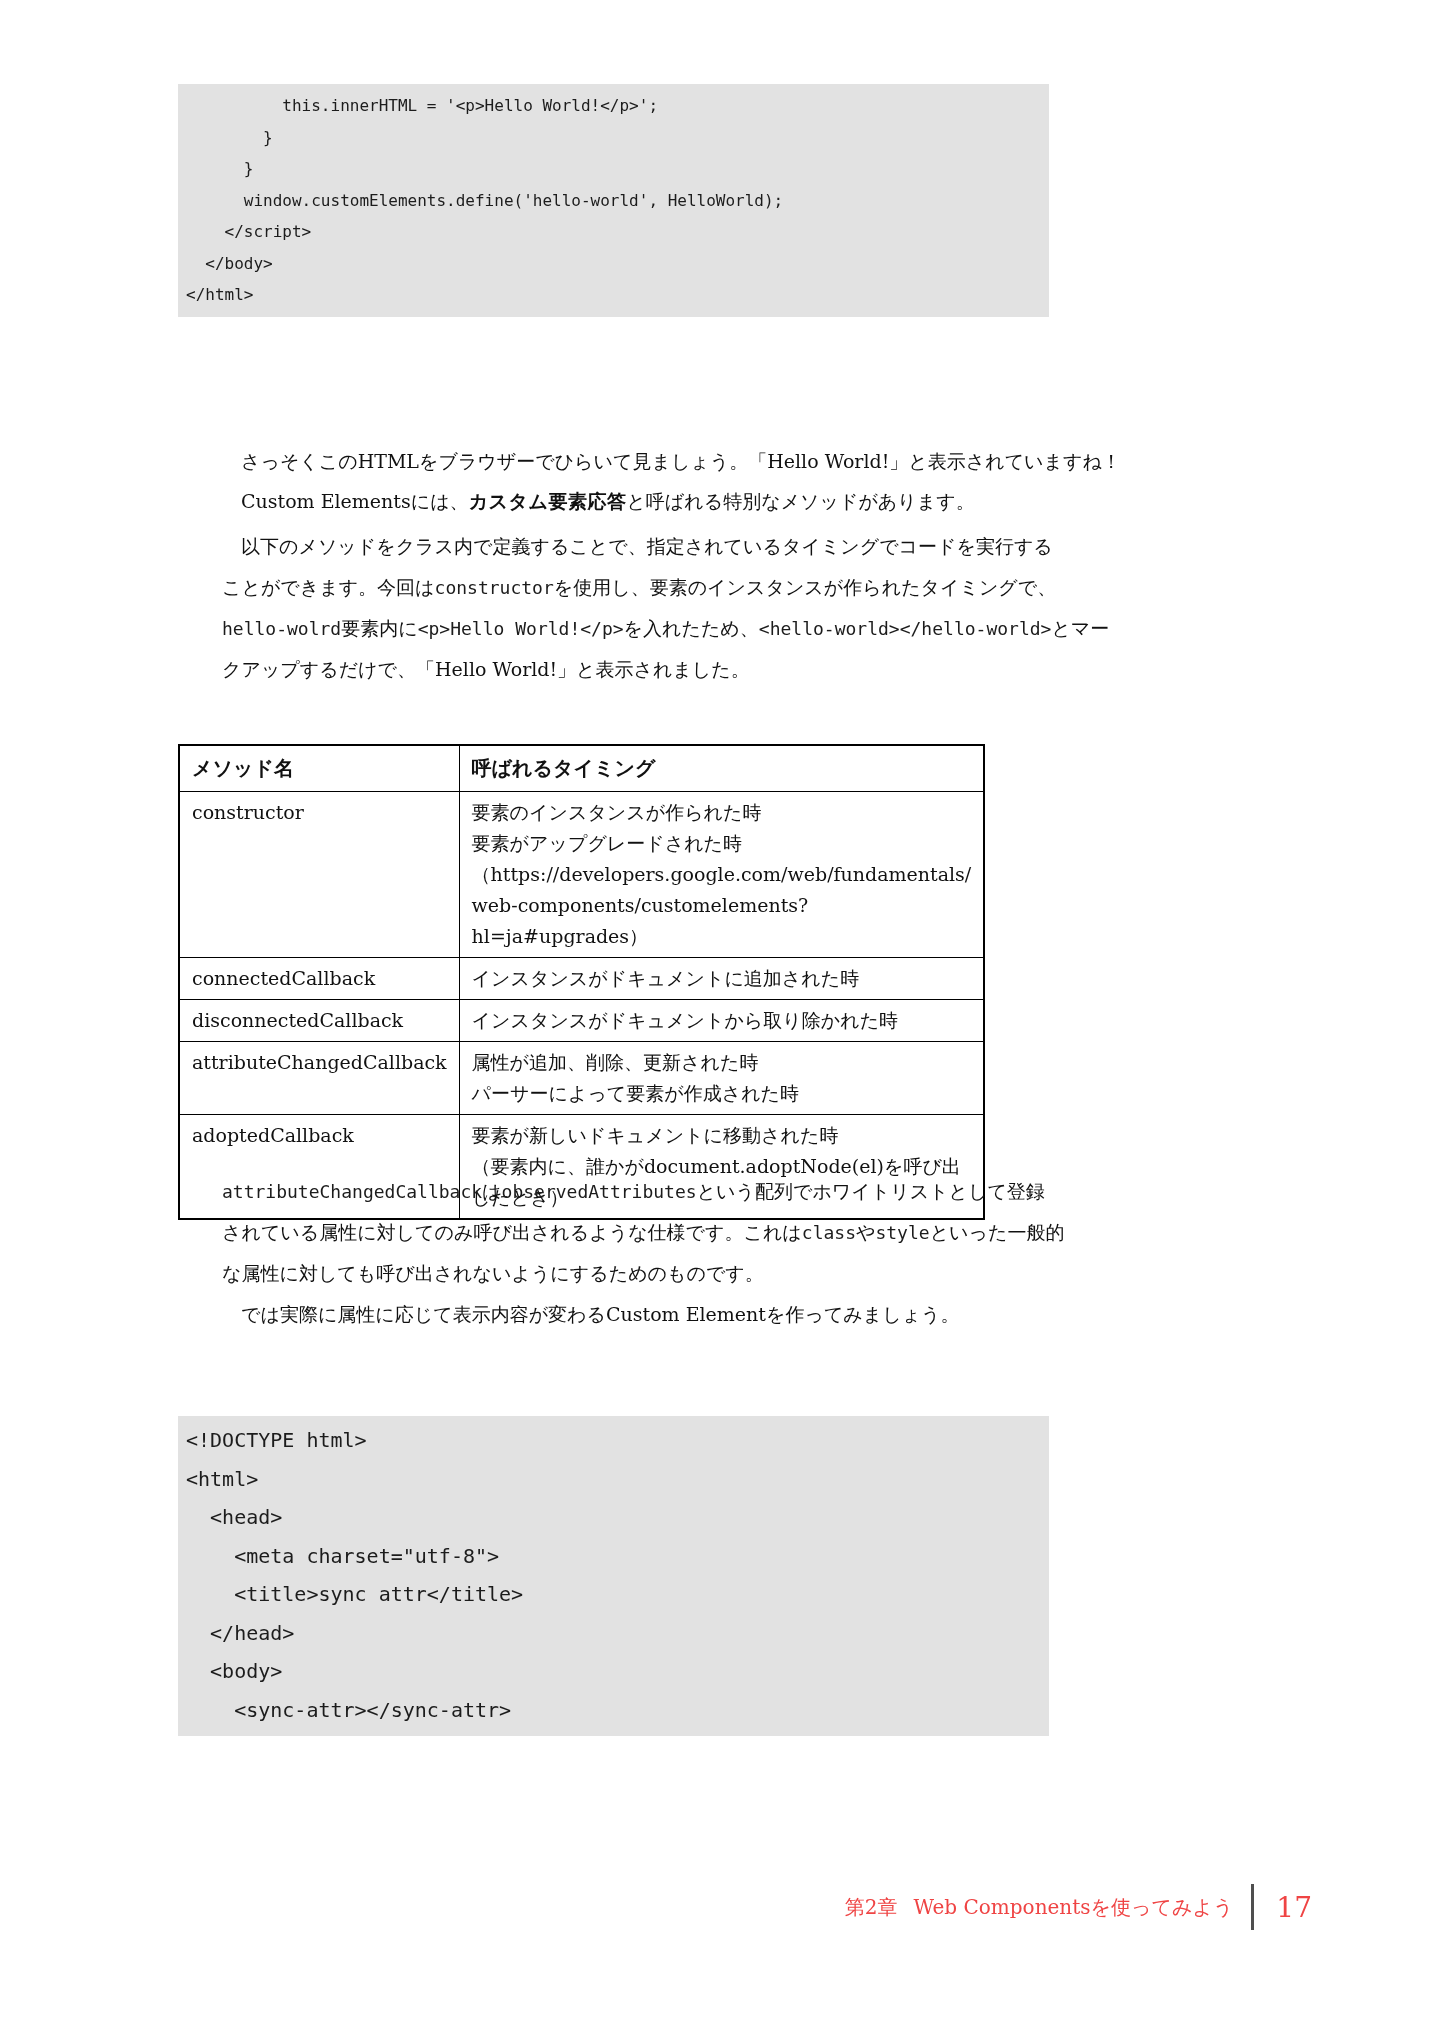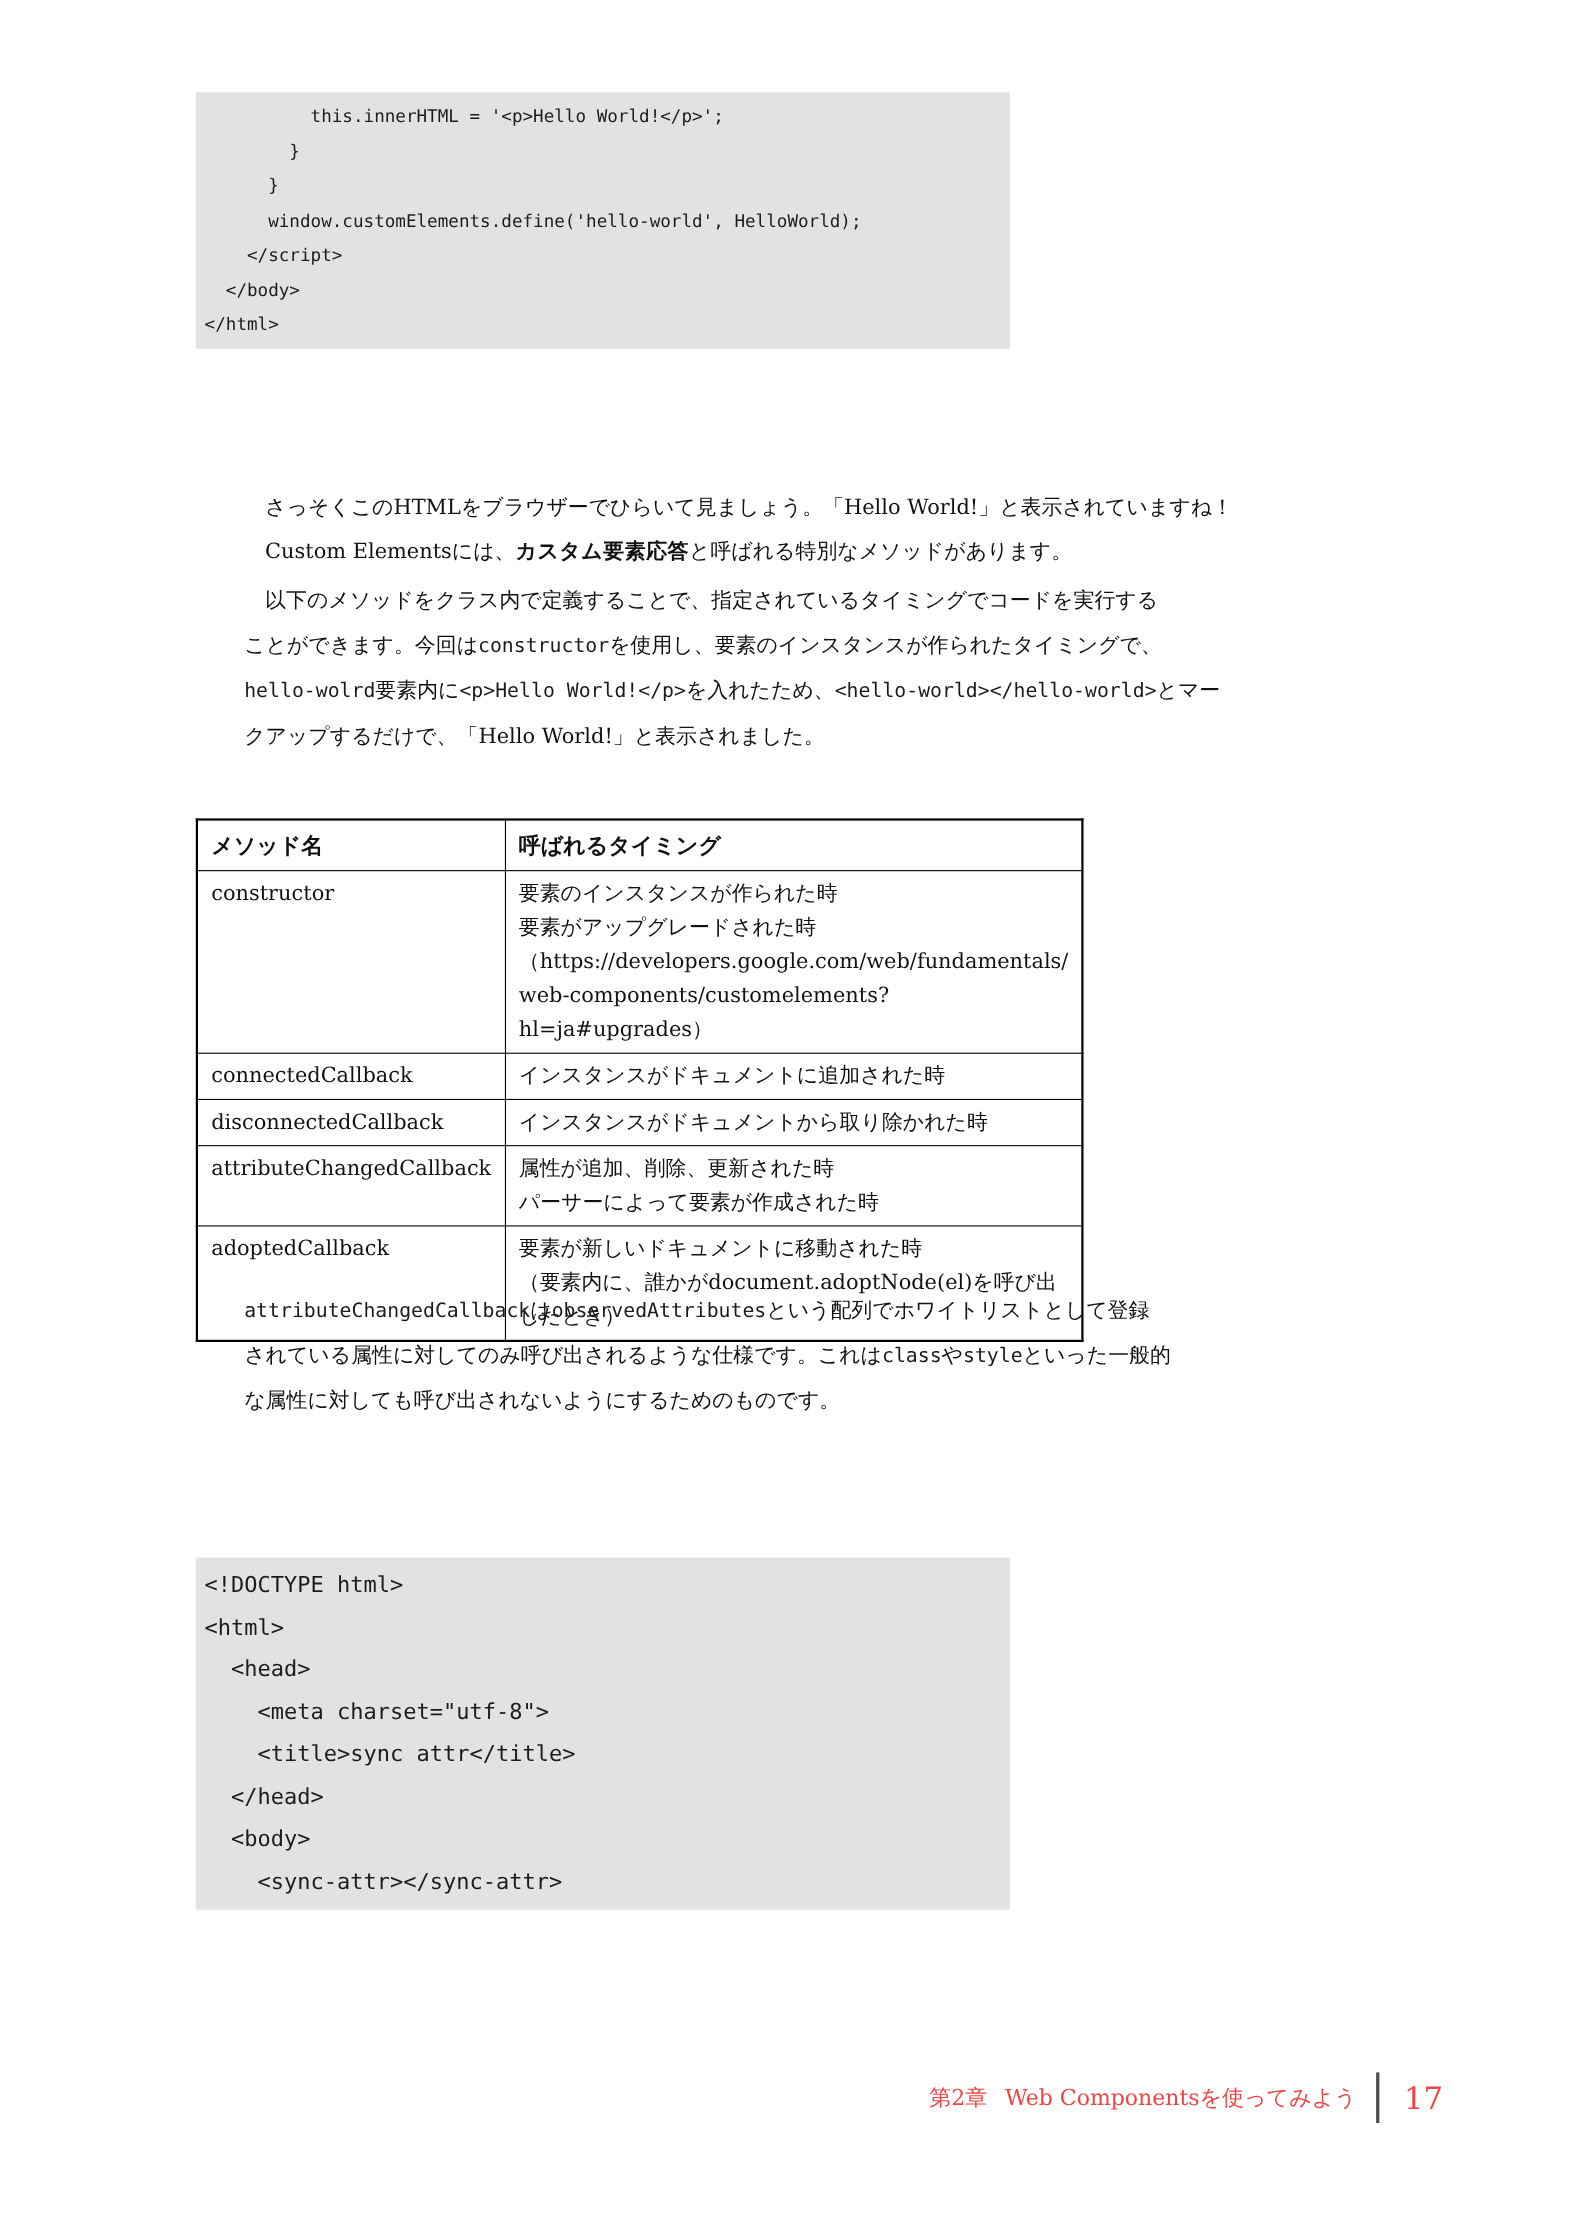--- a/index.html
+++ b/index.html
@@ -10,21 +10,21 @@
     font-family: "DejaVu Serif", serif;
     color: #111111;
     overflow: hidden;
   }
   .page { position: absolute; inset: 0; background: #ffffff; }
 
   
   .code-block {
     position: absolute;
     left: 178px;
-    width: 740px;
+    width: 871px;
     background: #e2e2e2;
     font-family: "DejaVu Sans Mono", monospace;
     color: #1c1c1c;
     white-space: pre;
   }
   .code-top { top: 84px; padding: 6px 10px 6px 8px; font-size: 16px; }
   .code-top .code-line { line-height: 31.5px; }
   .code-bottom { top: 1416px; padding: 5px 10px 7px 8px; font-size: 20px; }
   .code-bottom .code-line { line-height: 38.5px; }
 
@@ -161,20 +161,21 @@
             <div class="timing-line">（要素内に、誰かがdocument.adoptNode(el)を呼び出したとき）</div>
           </td>
         </tr>
       </tbody>
   </table>
 
   <div class="para para-attr">
       <div class="text-line"><span class="seg-code">attributeChangedCallback</span><span class="seg-serif">は</span><span class="seg-code">observedAttributes</span><span class="seg-serif">という配列でホワイトリストとして登録</span></div>
       <div class="text-line"><span class="seg-serif">されている属性に対してのみ呼び出されるような仕様です。これは</span><span class="seg-code">class</span><span class="seg-serif">や</span><span class="seg-code">style</span><span class="seg-serif">といった一般的</span></div>
       <div class="text-line"><span class="seg-serif">な属性に対しても呼び出されないようにするためのものです。</span></div>
+      <div class="text-line indent"><span class="seg-serif">では実際に属性に応じて表示内容が変わるCustom Elementを作ってみましょう。</span></div>
     </div>
 
   <pre class="code-block code-bottom"><div class="code-line">&lt;!DOCTYPE html&gt;</div><div class="code-line">&lt;html&gt;</div><div class="code-line">  &lt;head&gt;</div><div class="code-line">    &lt;meta charset="utf-8"&gt;</div><div class="code-line">    &lt;title&gt;sync attr&lt;/title&gt;</div><div class="code-line">  &lt;/head&gt;</div><div class="code-line">  &lt;body&gt;</div><div class="code-line">    &lt;sync-attr&gt;&lt;/sync-attr&gt;</div></pre>
 
   <div class="footer">
     <span class="chapter">第2章</span>
     <span class="title">Web Componentsを使ってみよう</span>
     <span class="divider"></span>
     <span class="pagenum">17</span>
   </div>

